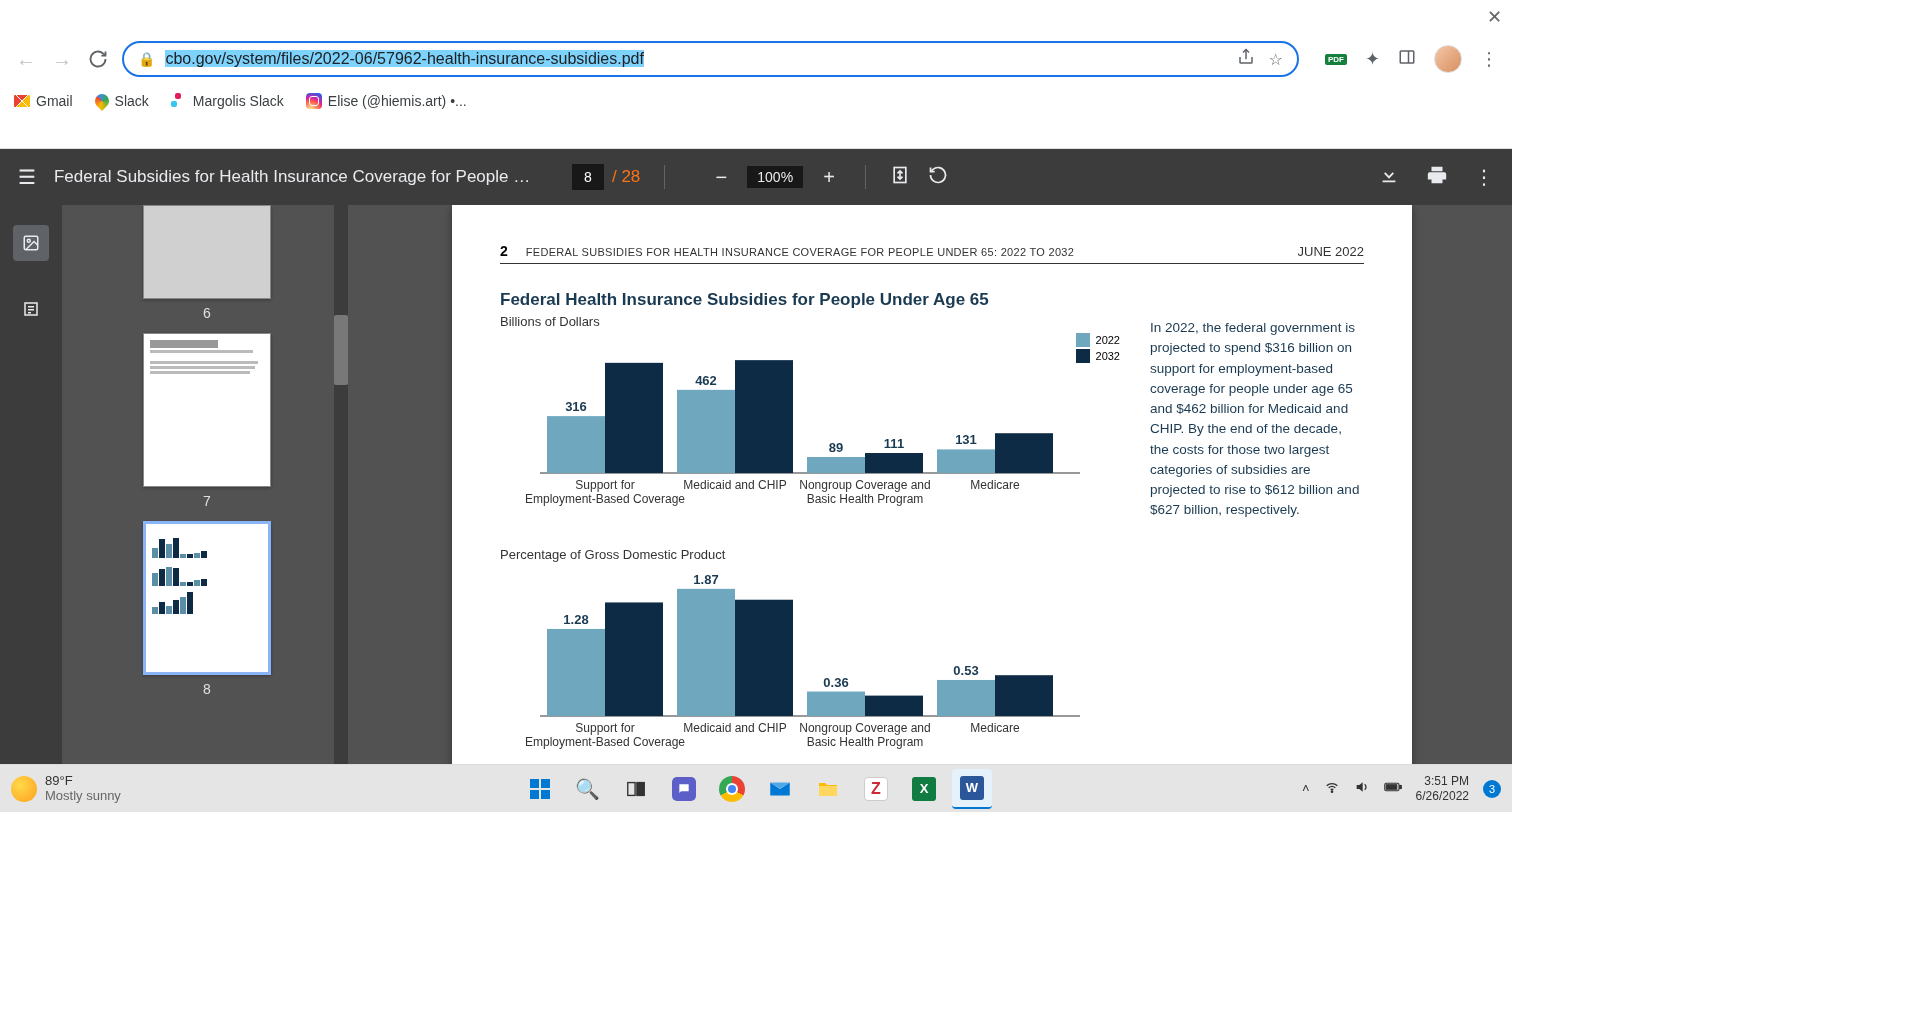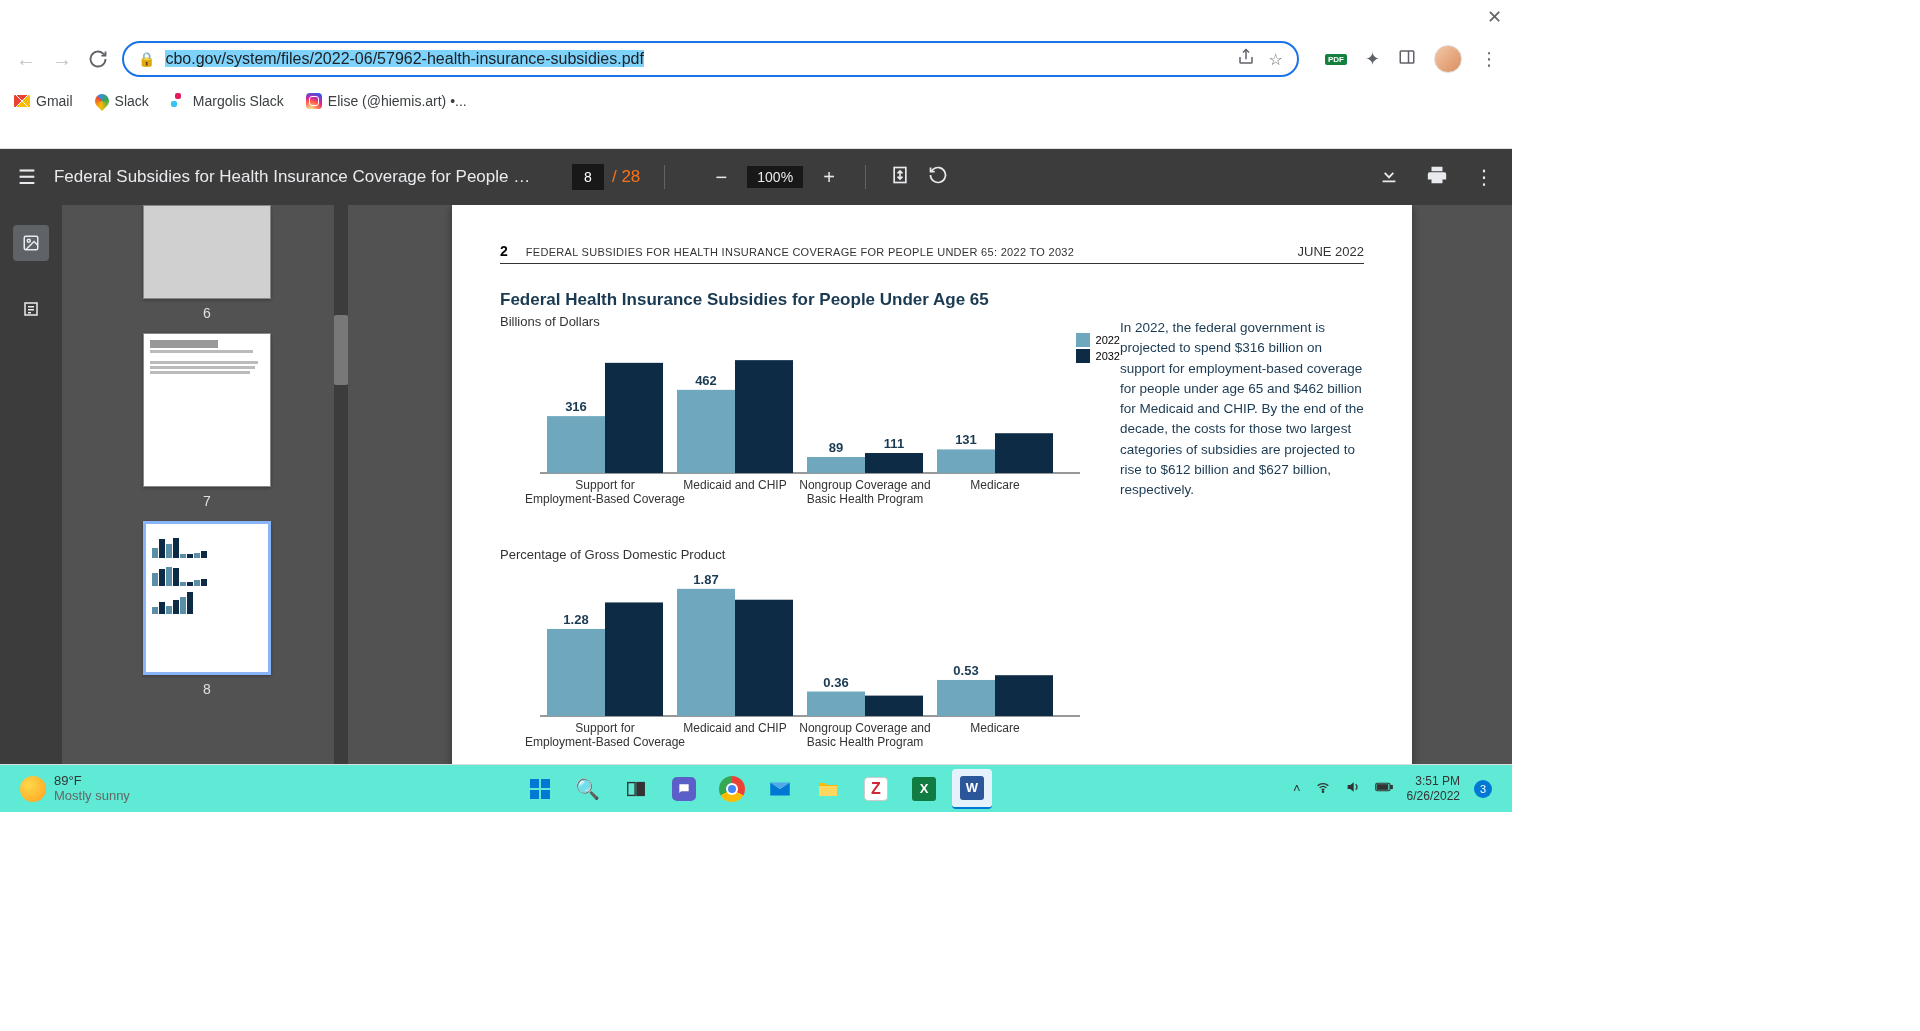--- a/index.html
+++ b/index.html
@@ -63,34 +63,34 @@
 .thumb-page.active .mini-bar{width:6px;background:#5b8fa8}
 .thumb-label{text-align:center;color:#e0e0e0;font-size:14px;margin-top:6px}
 
 .page-area{flex:1;display:flex;justify-content:center;overflow:hidden;background:#525252}
 .page{width:960px;background:#fff;margin-top:0;padding:38px 48px;box-shadow:0 2px 8px rgba(0,0,0,.4);height:620px;overflow:hidden}
 .page-header{display:flex;align-items:baseline;border-bottom:1px solid #333;padding-bottom:4px;margin-bottom:26px}
 .page-num{font-size:14px;font-weight:700;margin-right:18px}
 .running-head{font-size:11px;letter-spacing:.3px;color:#333}
 .date-head{margin-left:auto;font-size:13px;color:#333}
 
-.content-row{display:flex;}
+.content-row{display:flex;gap:30px}
 .chart-col{flex:0 0 620px}
 .chart-title{font-size:17px;font-weight:700;color:#1a3a52;margin-bottom:4px}
 .chart-sub{font-size:13px;color:#333;margin-bottom:8px}
 .chart-box{position:relative;height:170px;margin-bottom:40px}
 .chart-svg{width:620px;height:170px}
 .legend{position:absolute;top:-4px;right:0;font-size:11px}
 .legend-item{display:flex;align-items:center;gap:6px;margin-bottom:2px}
 .legend-sw{width:14px;height:14px}
 .side-col{flex:1;font-size:13.5px;line-height:1.5;color:#1a3a52;padding-top:28px}
 .side-col p{margin-bottom:14px}
 
 
-.taskbar{position:absolute;bottom:0;left:0;right:0;height:48px;background:#5eead4;border-top:1px solid #ddd;display:flex;align-items:center;padding:0 20px}
+.taskbar{position:absolute;bottom:0;left:0;right:0;height:48px;background:#e5e5e5;border-top:1px solid #ddd;display:flex;align-items:center;padding:0 11px}
 .weather{display:flex;align-items:center;gap:8px;font-size:13px;color:#333}
 .weather-icon{width:26px;height:26px;border-radius:50%;background:radial-gradient(circle at 35% 35%,#ffd94a,#ff9f1c)}
 .weather-text{display:flex;flex-direction:column;line-height:1.1}
 .task-center{position:absolute;left:50%;transform:translateX(-50%);display:flex;gap:8px}
 .task-icon{width:40px;height:40px;display:flex;align-items:center;justify-content:center;border-radius:4px;font-size:20px}
 .win-logo{display:grid;grid-template-columns:1fr 1fr;grid-template-rows:1fr 1fr;gap:2px;width:20px;height:20px}
 .win-logo div{background:#0078d4}
 .tray{margin-left:auto;display:flex;align-items:center;gap:14px;font-size:13px;color:#333}
 .tray-time{text-align:right;line-height:1.2;font-size:12px}
 .notif-badge{width:18px;height:18px;border-radius:50%;background:#0078d4;color:#fff;font-size:11px;display:flex;align-items:center;justify-content:center}

